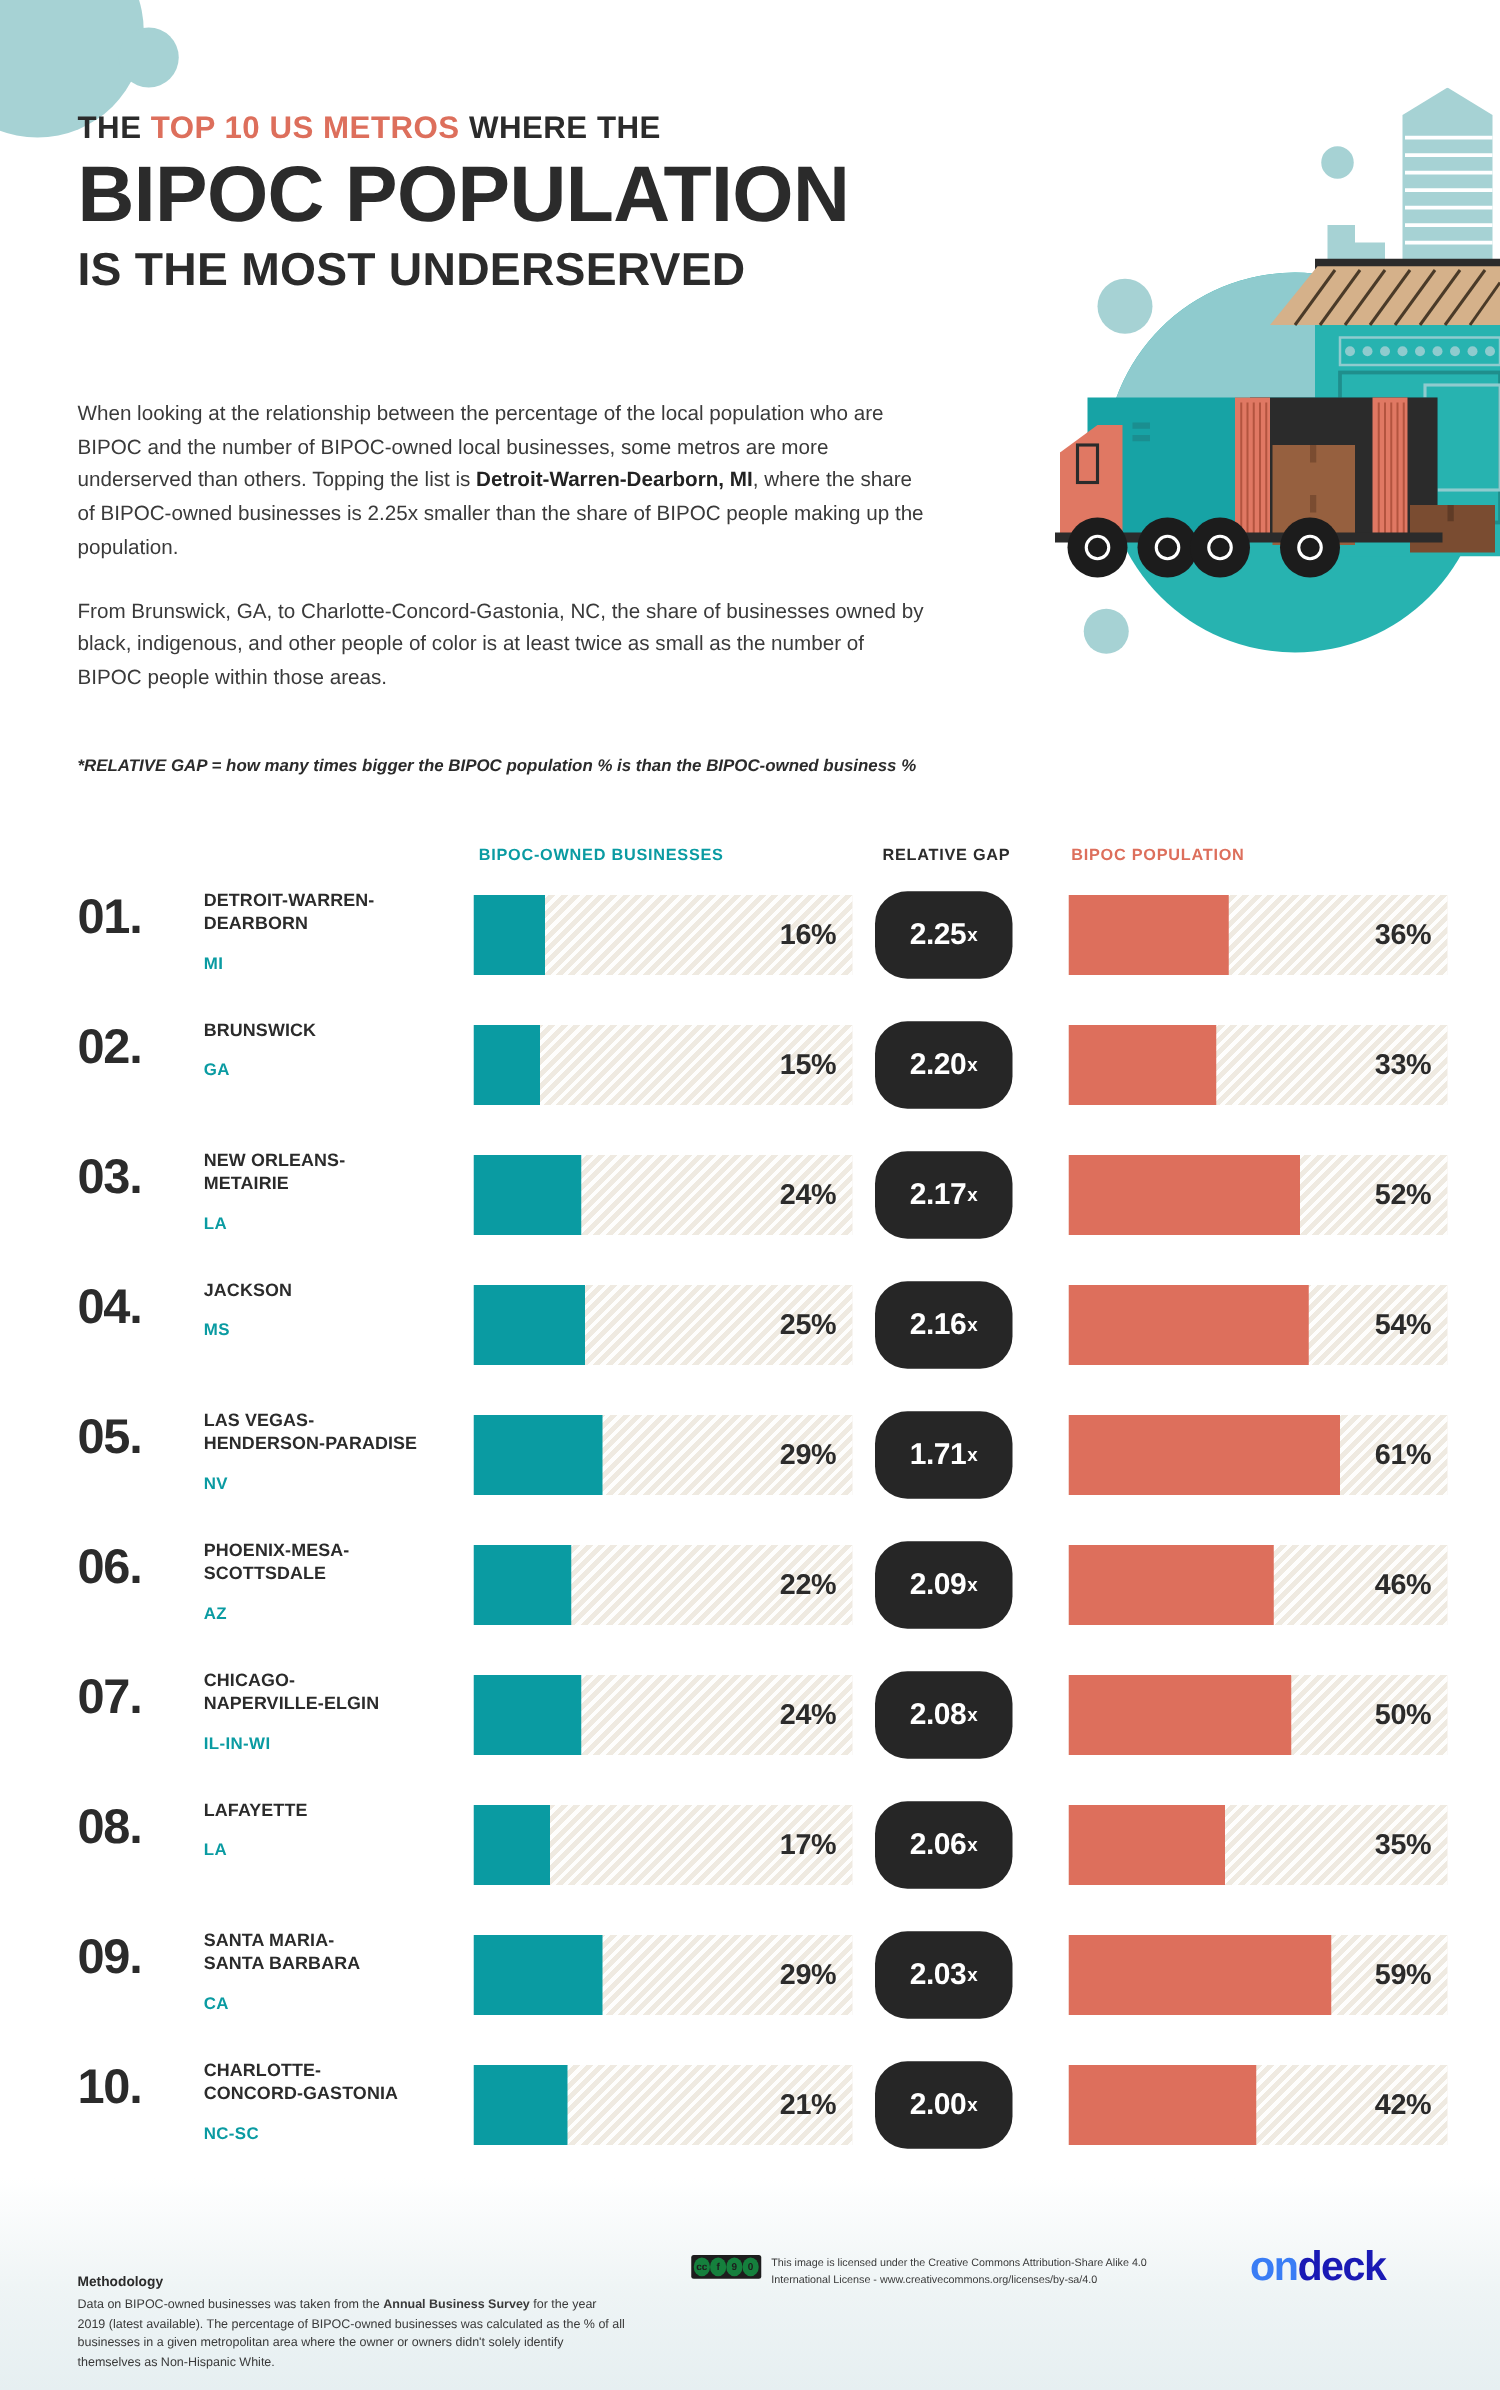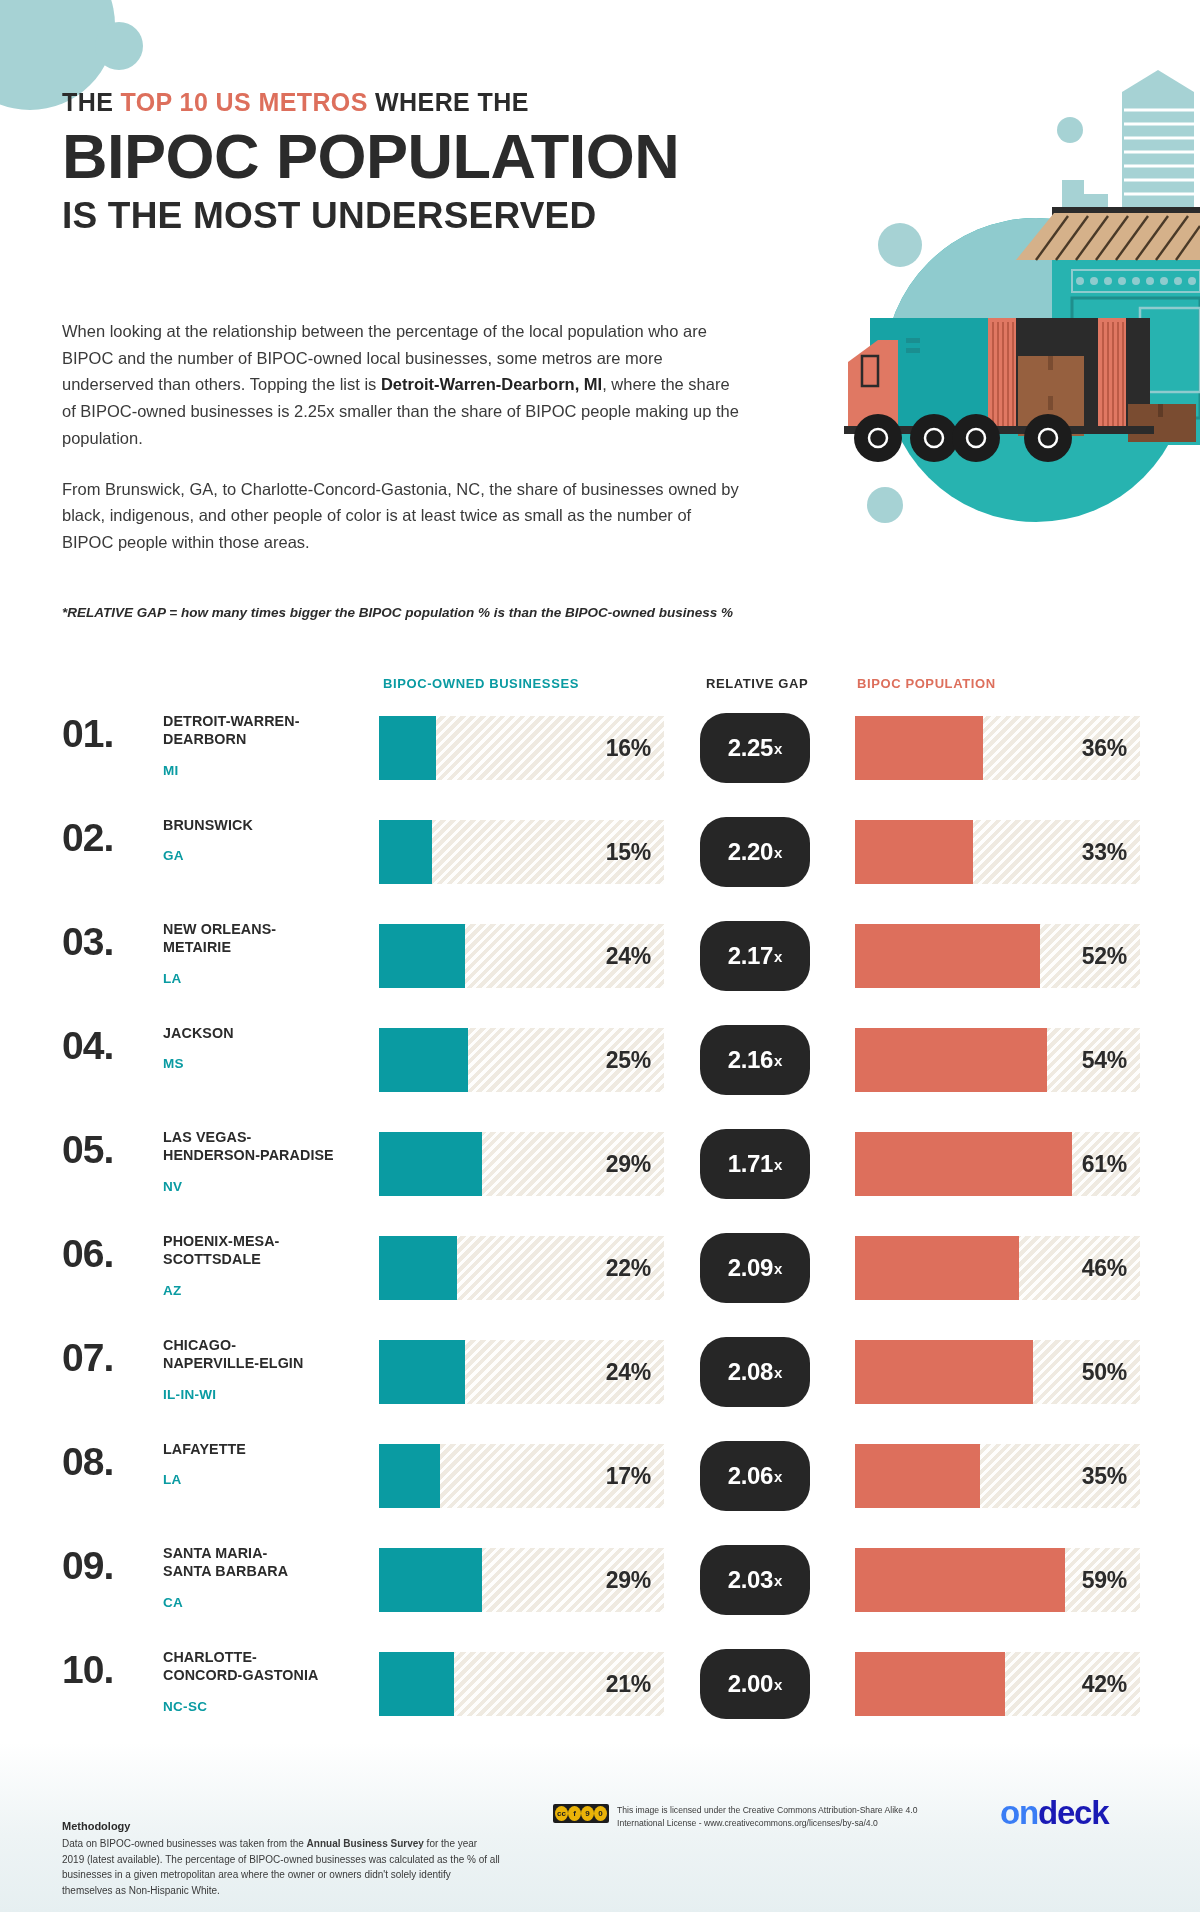--- a/index.html
+++ b/index.html
@@ -72,20 +72,21 @@
     font-size:13.5px;font-weight:bold;color:#0a9ba2;margin-top:14px;letter-spacing:.3px;
   }
 
   .bar-track{
     position:absolute;top:16px;height:64px;
     background-color:#efeae1;
     background-image:repeating-linear-gradient(
        -45deg,
        rgba(255,255,255,.95) 0px, rgba(255,255,255,.95) 3px,
        rgba(0,0,0,0) 3px, rgba(0,0,0,0) 7px);
+    padding-left:18px;
   }
   #biz-col .bar-track,.track-biz{left:379px;width:285px;}
   .track-pop{left:855px;width:285px;}
   .bar-fill{position:absolute;left:0;top:0;height:100%;}
   .fill-biz{background:#0a9ba2;}
   .fill-pop{background:#dd6f5c;}
   .bar-value{
     position:absolute;right:13px;top:50%;transform:translateY(-50%);
     font-size:23px;font-weight:bold;color:#2b2b2b;letter-spacing:-.3px;
   }
@@ -111,21 +112,21 @@
   .meth-h{font-size:11px;font-weight:bold;color:#2b2b2b;margin-bottom:4px;margin-top:30px;}
   .meth-b{font-size:10px;line-height:1.55;color:#3a3a3a;}
   .meth-b b{font-weight:bold;}
 
   .license{position:absolute;left:553px;top:62px;display:flex;align-items:flex-start;gap:8px;}
   .cc-badge{
     width:52px;height:19px;background:#1d1d1d;border-radius:2px;
     display:flex;align-items:center;justify-content:space-around;padding:0 2px;
   }
   .cc-badge span{
-    width:13px;height:15px;border-radius:50%;background:#eab308;color:#1d1d1d;
+    width:13px;height:15px;border-radius:50%;background:#15803d;color:#1d1d1d;
     font-size:8px;font-weight:bold;display:flex;align-items:center;justify-content:center;
     line-height:1;
   }
   .license-text{font-size:8.6px;line-height:1.5;color:#3a3a3a;width:330px;}
 
   .logo{
     position:absolute;left:1000px;top:52px;
     font-size:33px;font-weight:bold;letter-spacing:-1.2px;
   }
   .logo .on{color:#3a7df5;}

